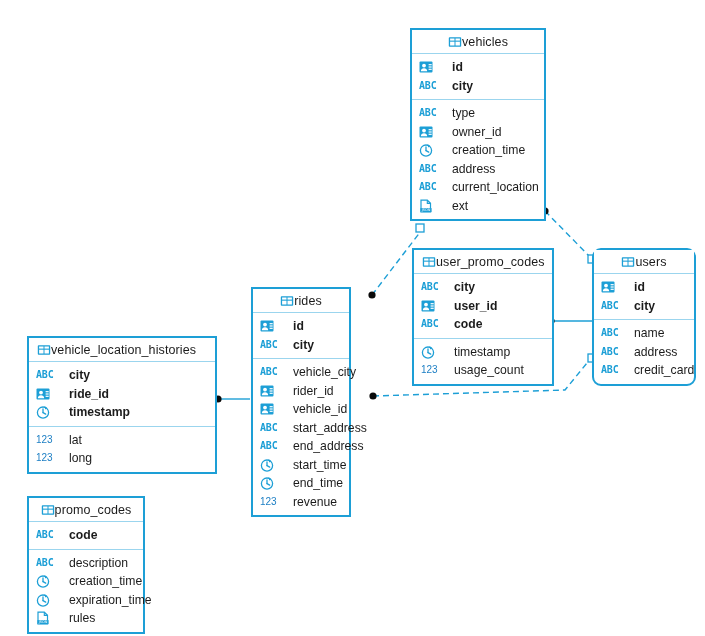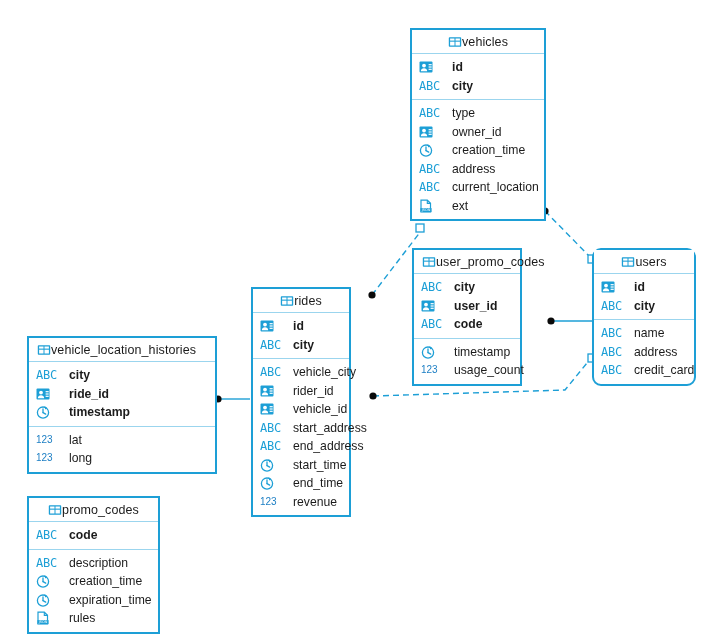--- a/index.html
+++ b/index.html
@@ -60,22 +60,22 @@
   .ico{
     width:14px;height:14px;
     flex:0 0 14px;
     display:inline-block;
     position:relative;
   }
   .ico svg{display:block;width:14px;height:14px;}
 
   
   .ico-abc{
-    font-size:12px;
-    font-weight:normal;
+    font-size:10px;
+    font-weight:bold;
     color:#1d9fd6;
     letter-spacing:-0.2px;
     line-height:14px;
     text-align:left;
     font-family:"DejaVu Sans Mono", monospace;
   }
   
   .ico-num{
     font-size:10px;
     font-weight:normal;
@@ -189,21 +189,21 @@
               <path d="M2 1.2h6.3l3.2 3.1v8.5H2z" fill="#ffffff" stroke="#1d9fd6" stroke-width="1.2"></path>
               <path d="M8.3 1.2v3.2h3.2" fill="none" stroke="#1d9fd6" stroke-width="1.1"></path>
               <rect x="1.4" y="9.1" width="11.2" height="4" fill="#1d9fd6"></rect>
               <text x="7" y="12.4" font-size="3.5" fill="#ffffff" text-anchor="middle" font-family="DejaVu Sans, sans-serif">JSON</text>
             </svg>
           </span>
           <span class="col-name">ext</span>
         </div>
       </div>
     </div>
-    <div class="table-node" style="left: 412px; top: 248px; width: 110px;">
+    <div class="table-node" style="left: 412px; top: 248px; width: 142px;">
       <div class="tbl-header left">
         <span class="ico">
           <svg viewBox="0 0 14 14" xmlns="http://www.w3.org/2000/svg">
             <rect x="0.8" y="2.2" width="12.4" height="9.6" rx="0.8" fill="#1d9fd6"></rect>
             <rect x="2.1" y="3.5" width="4.4" height="2.1" fill="#ffffff"></rect>
             <rect x="7.5" y="3.5" width="4.4" height="2.1" fill="#ffffff"></rect>
             <rect x="2.1" y="6.7" width="4.4" height="3.8" fill="#ffffff"></rect>
             <rect x="7.5" y="6.7" width="4.4" height="3.8" fill="#ffffff"></rect>
           </svg>
         </span>
@@ -443,21 +443,21 @@
         <div class="col">
           <span class="ico ico-num">123</span>
           <span class="col-name">lat</span>
         </div>
         <div class="col">
           <span class="ico ico-num">123</span>
           <span class="col-name">long</span>
         </div>
       </div>
     </div>
-    <div class="table-node" style="left: 27px; top: 496px; width: 133px;">
+    <div class="table-node" style="left: 27px; top: 496px; width: 118px;">
       <div class="tbl-header">
         <span class="ico">
           <svg viewBox="0 0 14 14" xmlns="http://www.w3.org/2000/svg">
             <rect x="0.8" y="2.2" width="12.4" height="9.6" rx="0.8" fill="#1d9fd6"></rect>
             <rect x="2.1" y="3.5" width="4.4" height="2.1" fill="#ffffff"></rect>
             <rect x="7.5" y="3.5" width="4.4" height="2.1" fill="#ffffff"></rect>
             <rect x="2.1" y="6.7" width="4.4" height="3.8" fill="#ffffff"></rect>
             <rect x="7.5" y="6.7" width="4.4" height="3.8" fill="#ffffff"></rect>
           </svg>
         </span>

